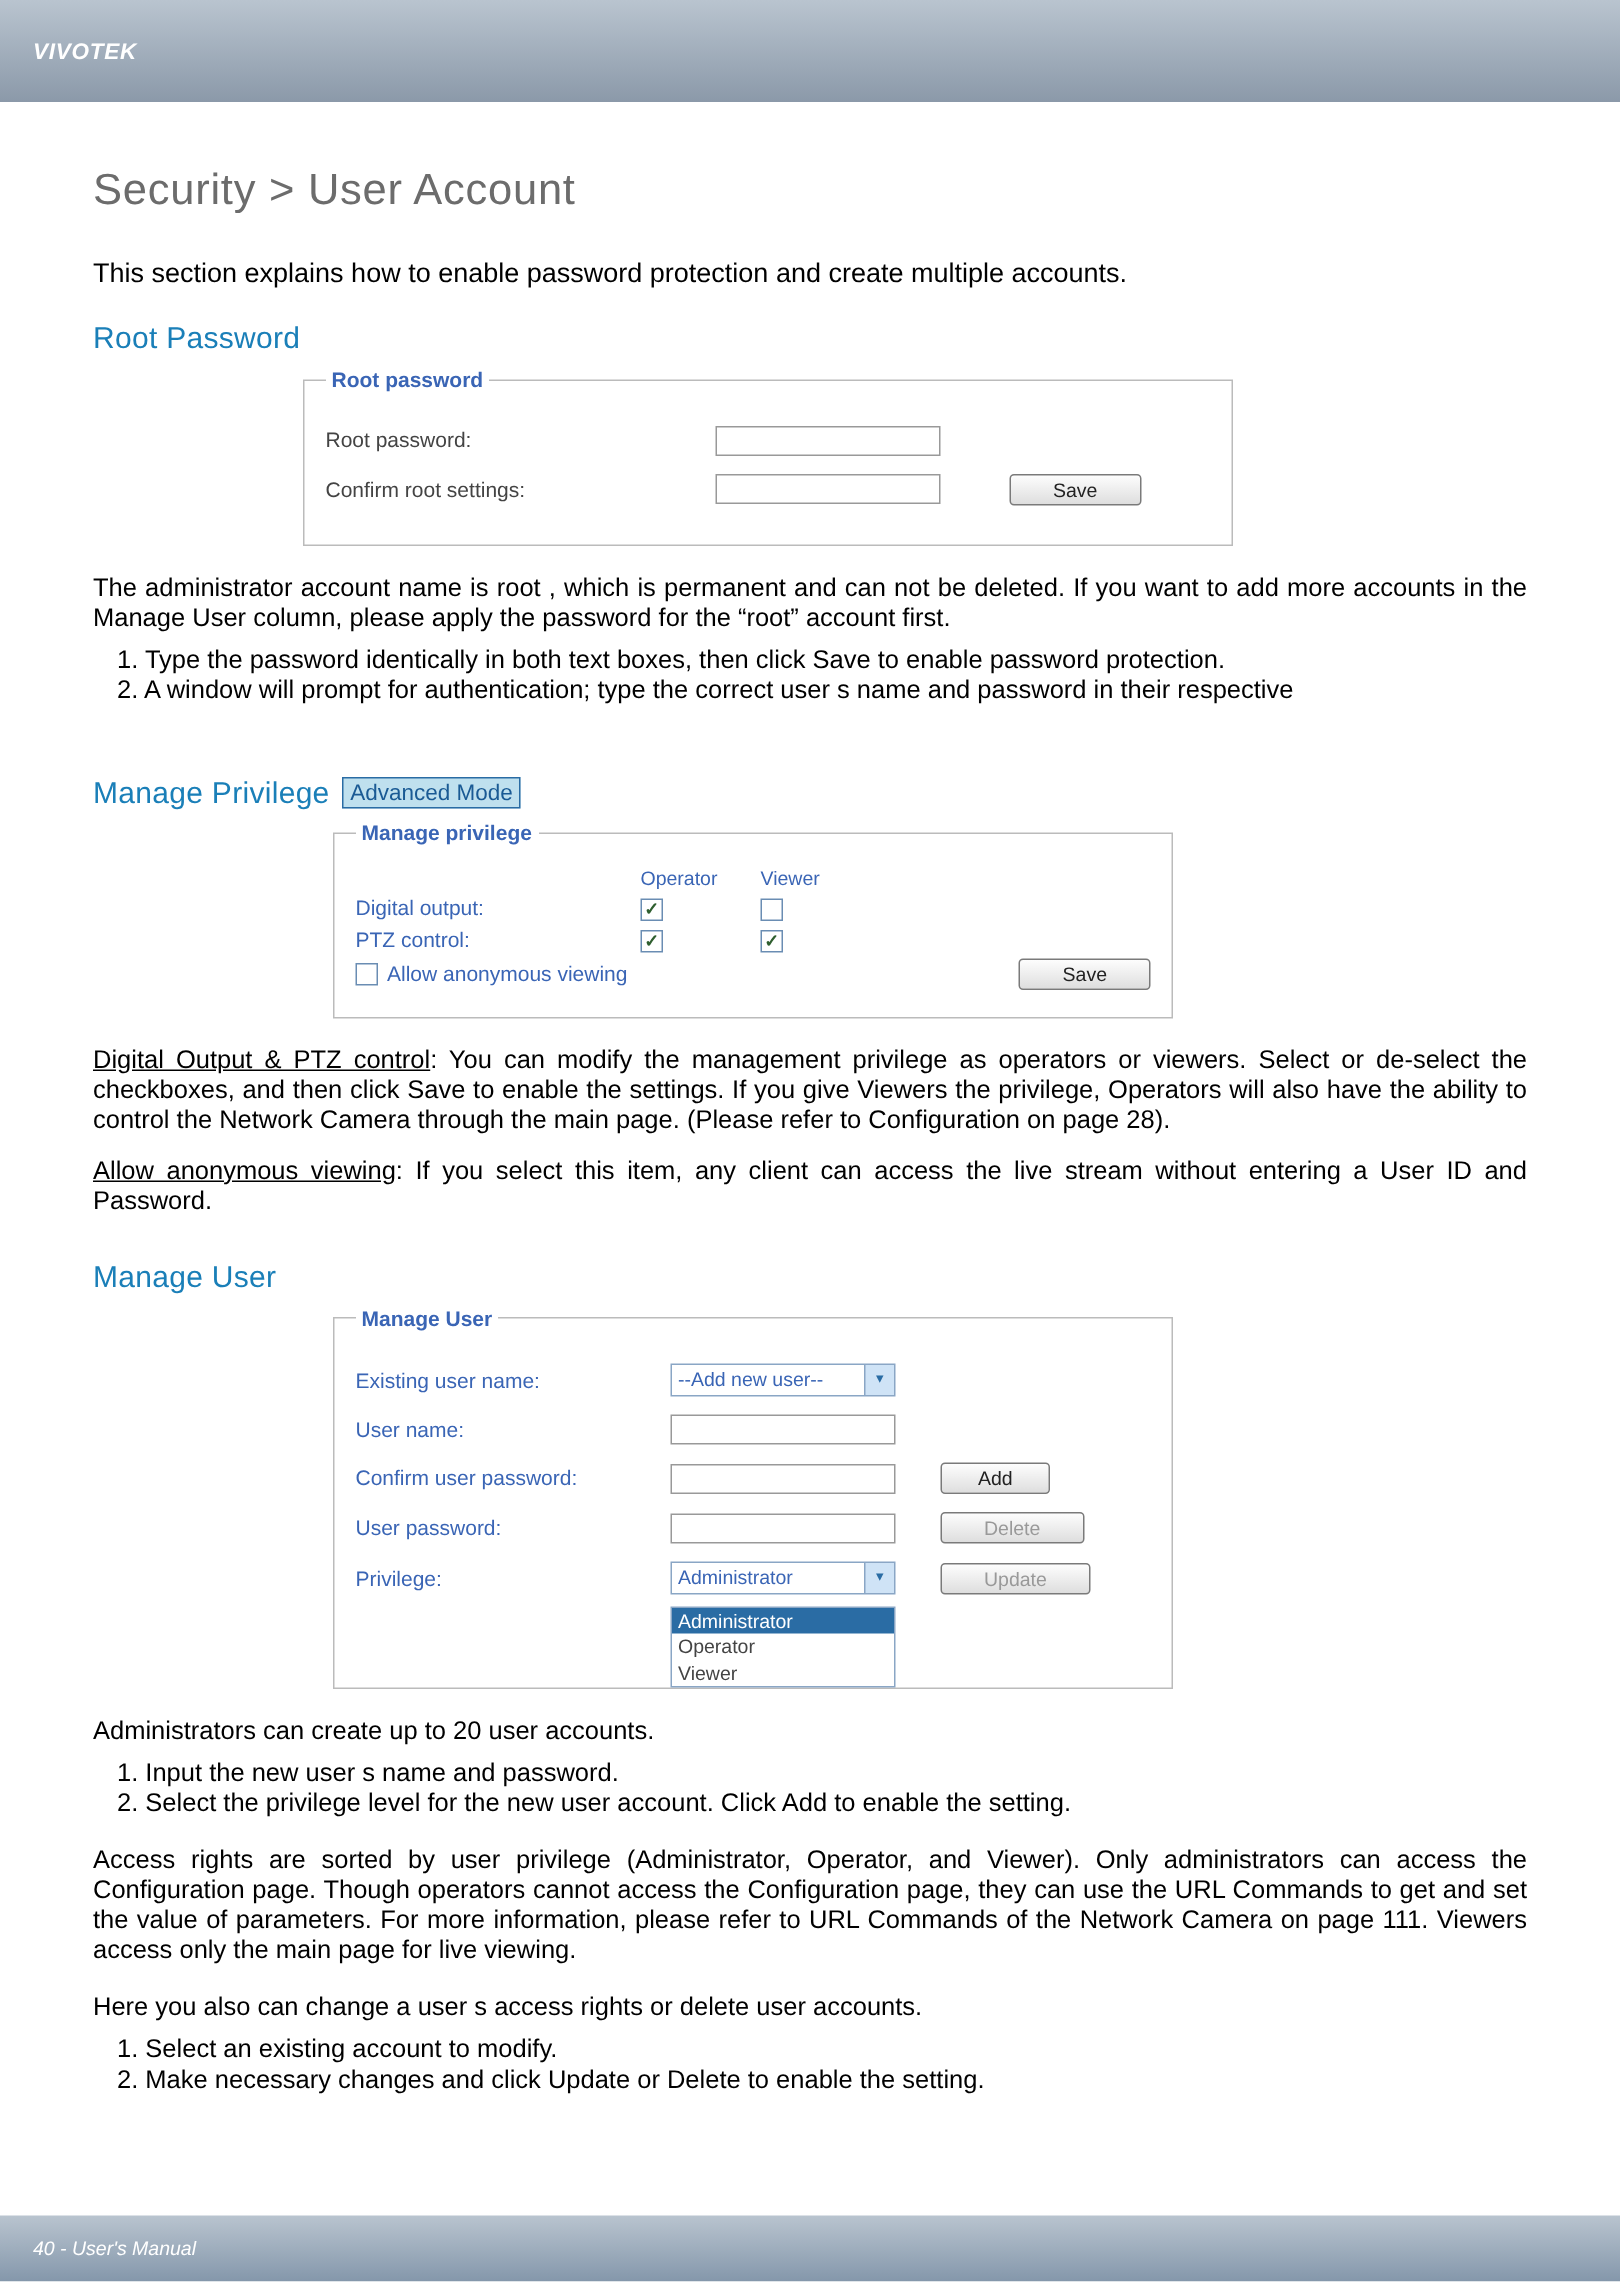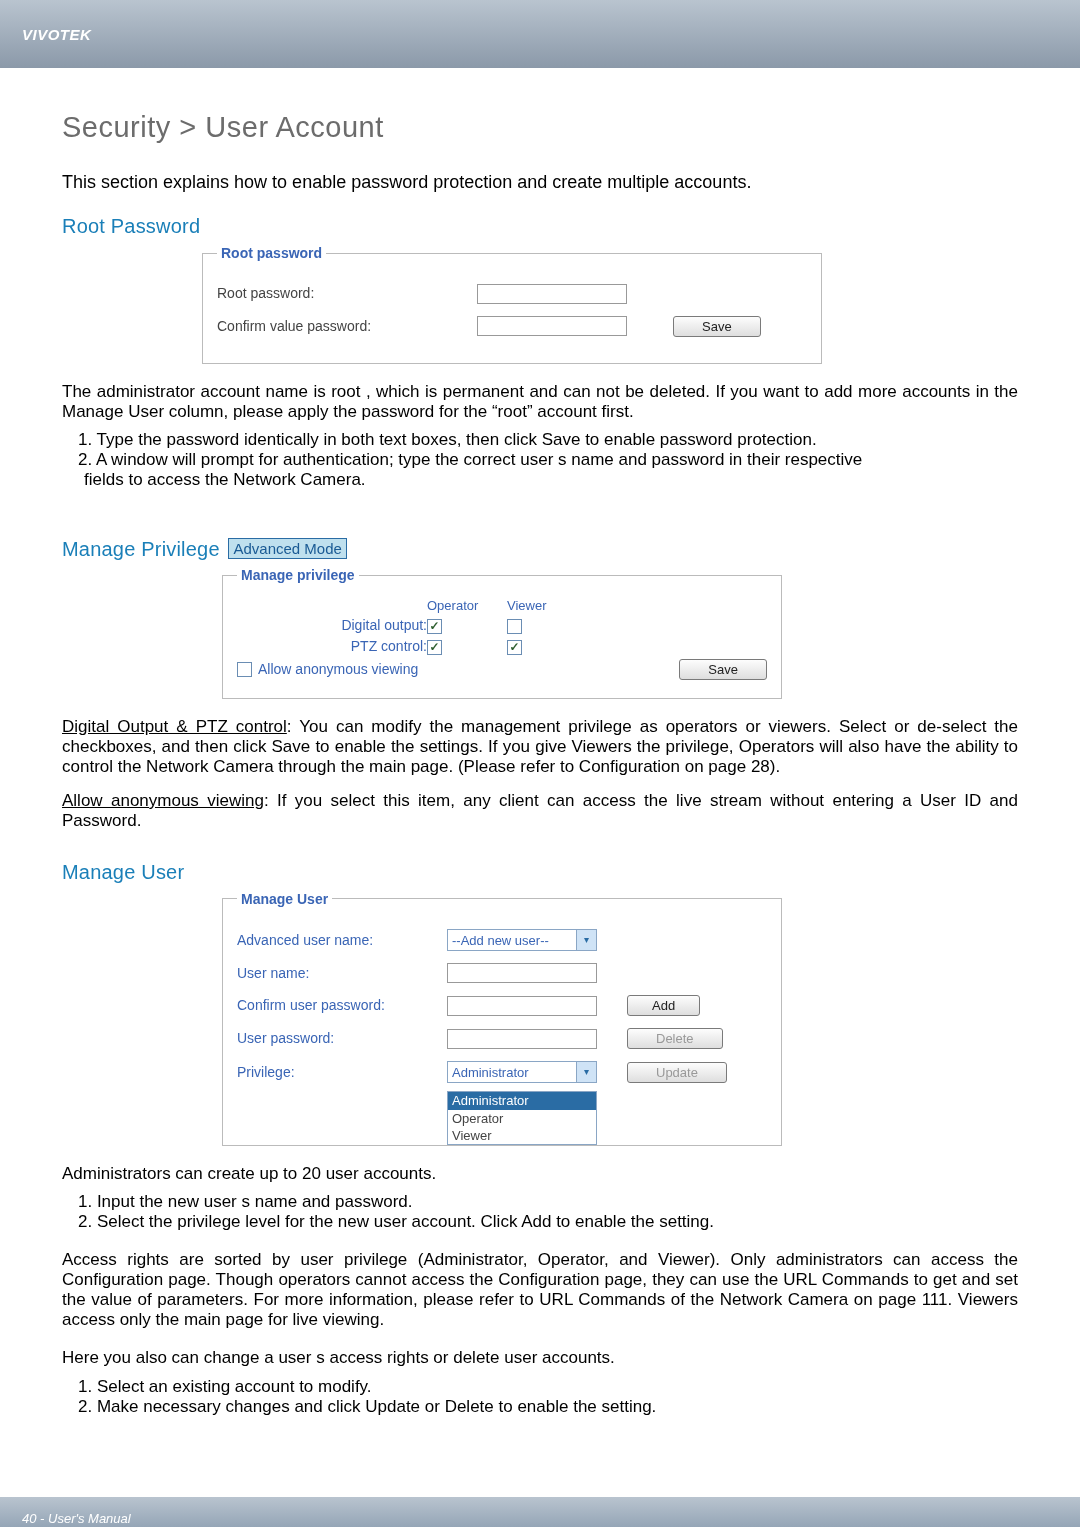--- a/index.html
+++ b/index.html
@@ -92,21 +92,21 @@
   .btn.disabled { color:#999; cursor:default; }
   .para { margin: 8px 0; text-align: justify; }
   .numbered { margin-left: 16px; }
   .numbered-indent { margin-left: 22px; }
   .manage-privilege-row {
     display: flex;
     align-items: center;
     margin: 4px 0;
     font-size: 14px;
   }
-  .mp-label { width: 190px; text-align: right; }
+  .mp-label { width: 190px; }
   .mp-col { width: 80px; text-align: left; }
   .mp-header { color:#3a65b5; font-size:13px; }
   .checkbox {
     width:15px;height:15px;border:1px solid #6a8db3;display:inline-block;vertical-align:middle;background:#fff;
   }
   .checkbox.checked::after {
     content:"✓"; color:#2f5f2f; font-size:12px; line-height:13px; display:block;text-align:center;font-weight:bold;
   }
   .adv-mode {
     display:inline-block;
@@ -154,31 +154,30 @@
 
     <div class="section-title">Root Password</div>
 
     <fieldset class="screenshot" style="width:620px;">
       <legend>Root password</legend>
       <div class="form-row">
         <div class="form-label">Root password:</div>
         <input class="text-input" type="password" style="">
       </div>
       <div class="form-row">
-        <div class="form-label">Confirm value password:</div>
+        <div class="form-label">Confirm root settings:</div>
         <input class="text-input" type="password" style="">
         <span style="width:46px;"></span>
         <button class="btn">Save</button>
       </div>
     </fieldset>
 
     <div class="para">The administrator account name is  root , which is permanent and can not be deleted. If you want to add more accounts in the Manage User column, please apply the password for the “root” account first.</div>
     <div class="numbered">1. Type the password identically in both text boxes, then click Save to enable password protection.</div>
     <div class="numbered">2. A window will prompt for authentication; type the correct user s name and password in their respective</div>
-    <div class="numbered-indent">fields to access the Network Camera.</div>
 
     <div style="margin-top:48px;">
       <span class="section-title" style="display:inline;">Manage Privilege</span>
       <span class="adv-mode">Advanced Mode</span>
     </div>
 
     <fieldset class="screenshot" style="width:560px; margin-left:160px;">
       <legend>Manage privilege</legend>
       <div class="manage-privilege-row">
         <div class="mp-label"></div>
@@ -209,21 +208,21 @@
     </div>
     <div class="para" style="margin-top:14px;">
       <span class="under">Allow anonymous viewing</span><span>: If you select this item, any client can access the live stream without entering a User ID and Password.</span>
     </div>
 
     <div class="section-title" style="margin-top:30px;">Manage User</div>
 
     <fieldset class="screenshot" style="width:560px; margin-left:160px; padding-bottom:0;">
       <legend>Manage User</legend>
       <div class="form-row" style="color:#3a65b5;">
-        <div class="form-label" style="width:210px;">Advanced user name:</div>
+        <div class="form-label" style="width:210px;">Existing user name:</div>
         <div class="select">
           <span>--Add new user--</span>
           <span class="caret">▾</span>
         </div>
       </div>
       <div class="form-row" style="color:#3a65b5;">
         <div class="form-label" style="width:210px;">User name:</div>
         <input class="text-input" style="">
       </div>
       <div class="form-row" style="color:#3a65b5;">

